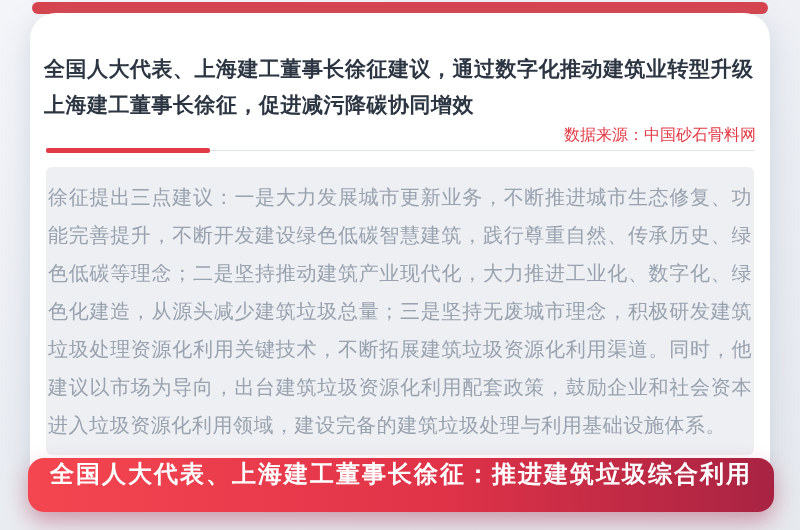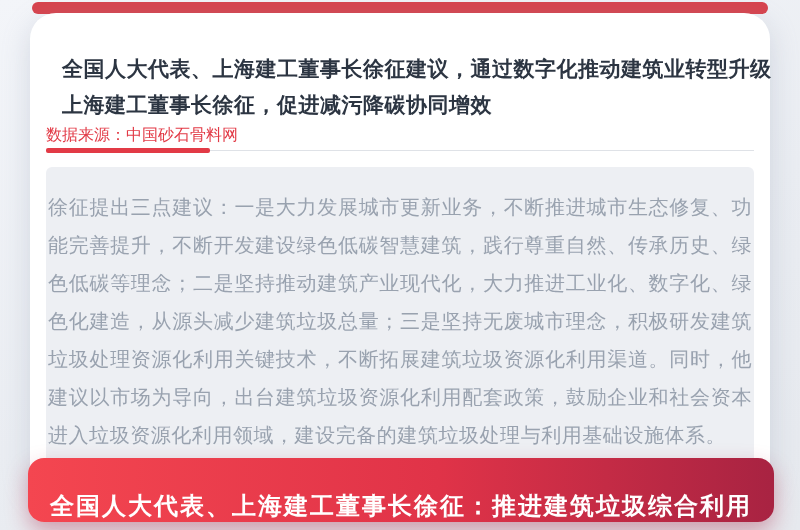--- a/index.html
+++ b/index.html
@@ -21,30 +21,31 @@
     position: absolute;
     left: 30px; top: 13px;
     width: 740px; height: 480px;
     background: #ffffff;
     border-radius: 26px;
     box-shadow: 0 8px 28px rgba(141, 152, 175, 0.30);
     padding: 0 14px;
     z-index: 2;
   }
   .title {
-    margin: 38px 2px 0 18px;
+    margin: 38px 2px 0 0;
     font-size: 21px;
     line-height: 36px;
     font-weight: 700;
     color: #2c3542;
     letter-spacing: 0.5px;
   }
   .title-line { display: block; white-space: nowrap; }
   .source-row {
     margin: 1px 0 0 2px;
+    text-align: right;
     font-size: 16px;
     line-height: 22px;
     color: #e23a46;
   }
   .divider {
     position: relative;
     margin: 2px 2px 0 2px;
     height: 5px;
   }
   .divider-accent {
@@ -57,39 +58,39 @@
   .divider-line {
     position: absolute;
     left: 164px; right: 0; top: 2px;
     height: 1px;
     background: #dfe2e7;
   }
   .body-panel {
     margin: 14px 2px 0 2px;
     background: #edeff3;
     border-radius: 6px;
-    padding: 21px 2px;
+    padding: 11px 2px;
   }
   .body-paragraph {
     font-size: 20px;
     line-height: 38px;
     letter-spacing: 0.55px;
     color: #99a2af;
     text-align: justify;
     text-justify: inter-ideograph;
   }
   .ribbon {
     position: absolute;
     left: 28px; top: 458px;
-    width: 746px; height: 64px;
+    width: 746px; height: 54px;
     border-radius: 16px;
     background: linear-gradient(90deg, #f44650 0%, #e03348 55%, #a82342 100%);
     box-shadow: 0 10px 22px rgba(168, 35, 66, 0.38);
     display: flex;
-    align-items: flex-end;
+    align-items: flex-start;
     justify-content: center;
     z-index: 3;
   }
   .ribbon-label {
     color: #ffffff;
     font-size: 24px;
     font-weight: 700;
     letter-spacing: 2px;
     white-space: nowrap;
   }

